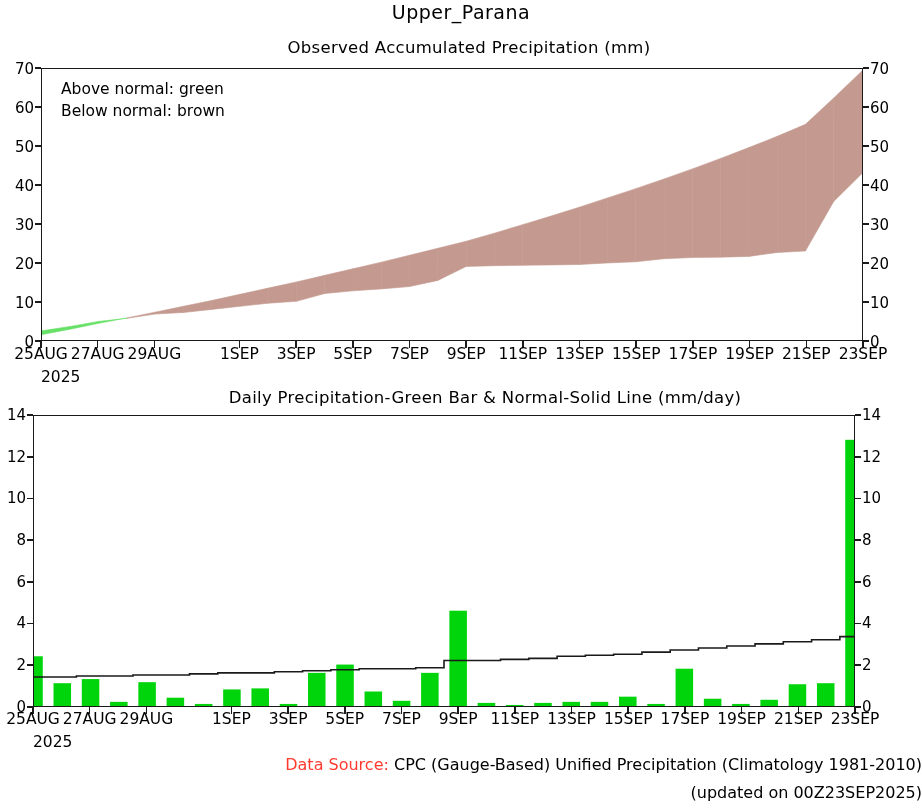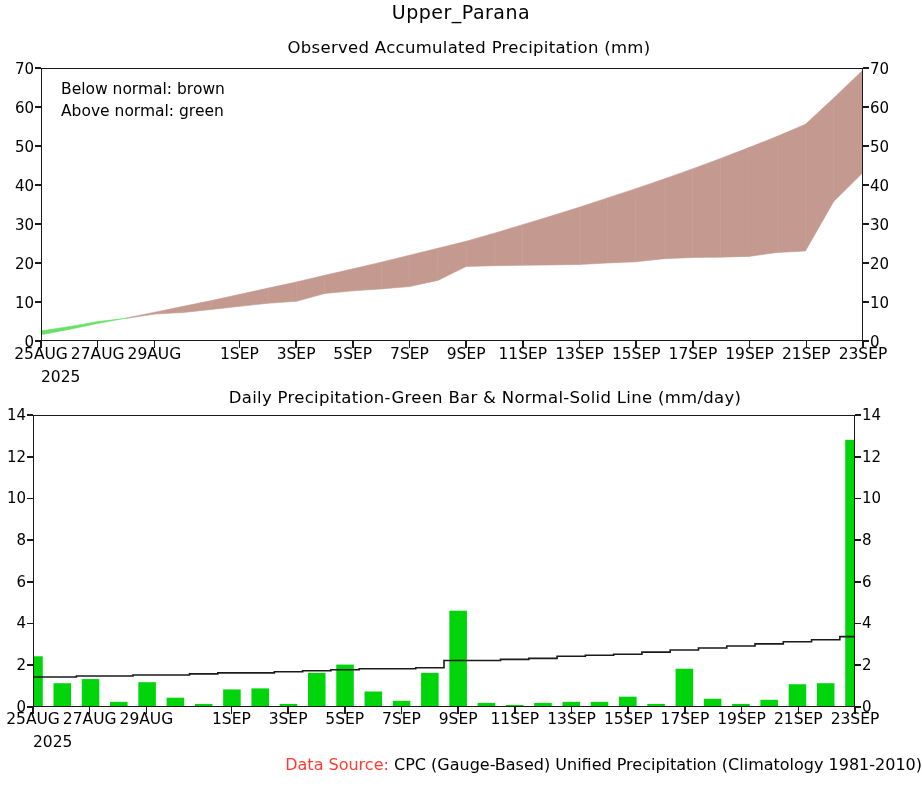--- a/index.html
+++ b/index.html
@@ -116,22 +116,22 @@
     <div class="tick-lab ylab-right" style="left:862px;top:22px;">70</div>
     <div class="tick-lab ylab-right" style="left:862px;top:61px;">60</div>
     <div class="tick-lab ylab-right" style="left:862px;top:100px;">50</div>
     <div class="tick-lab ylab-right" style="left:862px;top:139px;">40</div>
     <div class="tick-lab ylab-right" style="left:862px;top:178px;">30</div>
     <div class="tick-lab ylab-right" style="left:862px;top:217px;">20</div>
     <div class="tick-lab ylab-right" style="left:862px;top:256px;">10</div>
     <div class="tick-lab ylab-right" style="left:862px;top:295px;">0</div>
 
     <div class="legend" style="left:53px;top:40px;">
+      <div>Above normal: green</div>
       <div>Below normal: brown</div>
-      <div>Above normal: green</div>
     </div>
 
     <div class="yearlab" style="left:33px;top:330px;">2025</div>
   <div class="tickmark" style="left: 32.2px; top: 303px; width: 1.6px; height: 7px;"></div>
       <div class="xlab" style="left: -9px; top: 307px; width: 84px;">25AUG</div>
       <div class="tickmark" style="left: 88.8897px; top: 303px; width: 1.6px; height: 7px;"></div>
       <div class="xlab" style="left: 47.6897px; top: 307px; width: 84px;">27AUG</div>
       <div class="tickmark" style="left: 145.579px; top: 303px; width: 1.6px; height: 7px;"></div>
       <div class="xlab" style="left: 104.379px; top: 307px; width: 84px;">29AUG</div>
       <div class="tickmark" style="left: 230.614px; top: 303px; width: 1.6px; height: 7px;"></div>
@@ -284,14 +284,15 @@
       <div class="tickmark" style="left: 27px; top: 276.486px; width: 6px; height: 1.6px;"></div>
       <div class="tickmark" style="left: 855px; top: 276.486px; width: 6px; height: 1.6px;"></div>
       <div class="tickmark" style="left: 27px; top: 318.2px; width: 6px; height: 1.6px;"></div>
       <div class="tickmark" style="left: 855px; top: 318.2px; width: 6px; height: 1.6px;"></div>
     </div>
 
   <div class="footer" style="top:755px;">
     <span class="src-label">Data Source:</span>
     <span>CPC (Gauge-Based) Unified Precipitation (Climatology 1981-2010)</span>
   </div>
+  <div class="footer" style="top:783px;">(updated on 00Z23SEP2025)</div>
 
 </div>
 
 </body></html>

